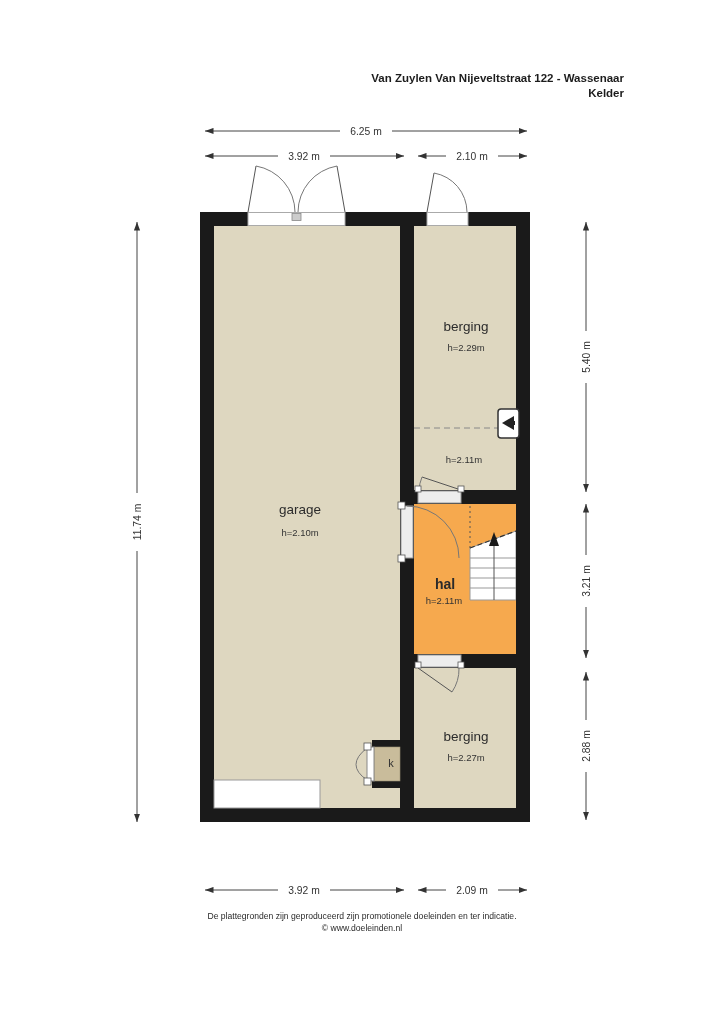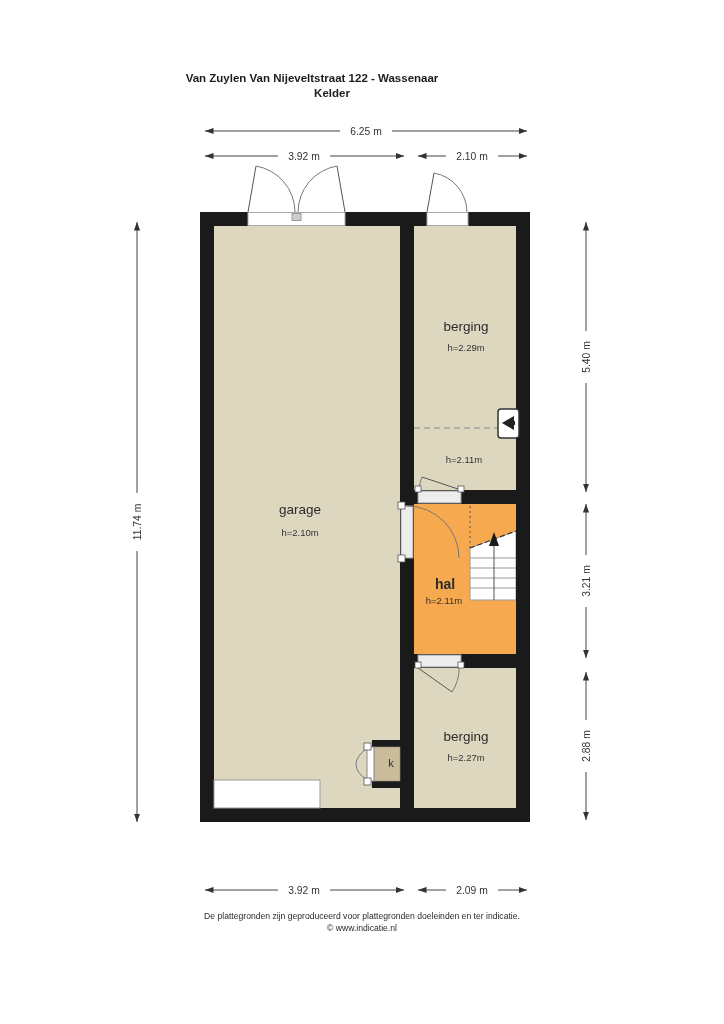--- a/index.html
+++ b/index.html
@@ -1,20 +1,20 @@
 <!DOCTYPE html>
 <html><head>
 <meta charset="utf-8">
 <style>
   html,body{margin:0;padding:0;background:#ffffff;}
   .page{
     position:relative;width:724px;height:1024px;background:#ffffff;overflow:hidden;
     font-family:"Liberation Sans","DejaVu Sans",sans-serif;
   }
-  .title-block{position:absolute;top:71px;left:0;width:624px;text-align:center;color:#1c1c1c;}
+  .title-block{position:absolute;top:71px;left:0;width:624px;text-align:right;color:#1c1c1c;}
   .title-block .t1{font-size:11.5px;font-weight:bold;line-height:15px;}
   .title-block .t2{font-size:11.5px;font-weight:bold;line-height:15px;padding-left:40px;}
   .footer-block{position:absolute;top:911px;left:0;width:724px;text-align:center;color:#2a2a2a;}
   .footer-block div{font-size:8.6px;line-height:11.8px;}
   svg{position:absolute;top:0;left:0;}
   svg text{font-family:"Liberation Sans","DejaVu Sans",sans-serif;}
   .dim-text{font-size:10.3px;fill:#333;}
   .room-name{font-size:13.5px;fill:#2b2b2b;}
   .room-name-bold{font-size:14px;font-weight:bold;fill:#2b2b2b;}
   .h-label{font-size:9.5px;fill:#333;}
@@ -209,17 +209,17 @@
       </g>
       <g>
         <line x1="418" y1="890" x2="527" y2="890" stroke="#444" stroke-width="1" marker-start="url(#arrStart)" marker-end="url(#arrEnd)"></line>
         <rect x="446" y="883" width="52" height="14" fill="#ffffff"></rect>
         <text x="472" y="894" class="dim-text">2.09 m</text>
       </g>
     </g>
   </svg>
 
   <div class="footer-block">
-    <div>De plattegronden zijn geproduceerd voor plattegronden doeleinden en ter indicatie.</div>
-    <div>© www.indicatie.nl</div>
+    <div>De plattegronden zijn geproduceerd zijn promotionele doeleinden en ter indicatie.</div>
+    <div>© www.doeleinden.nl</div>
   </div>
 
 </div>
 
 </body></html>

